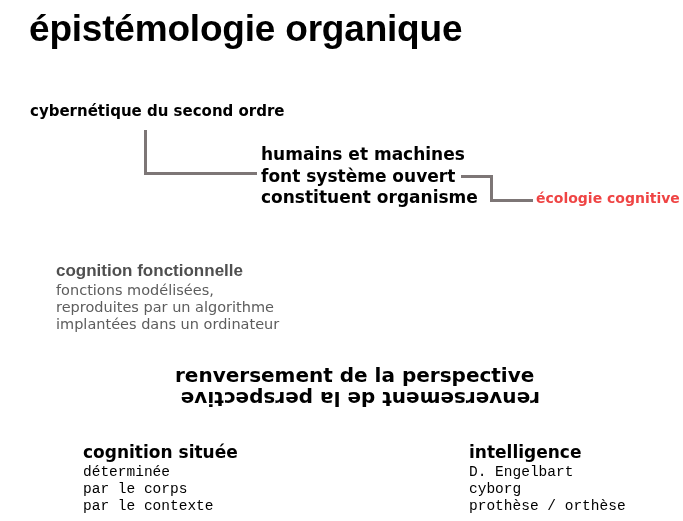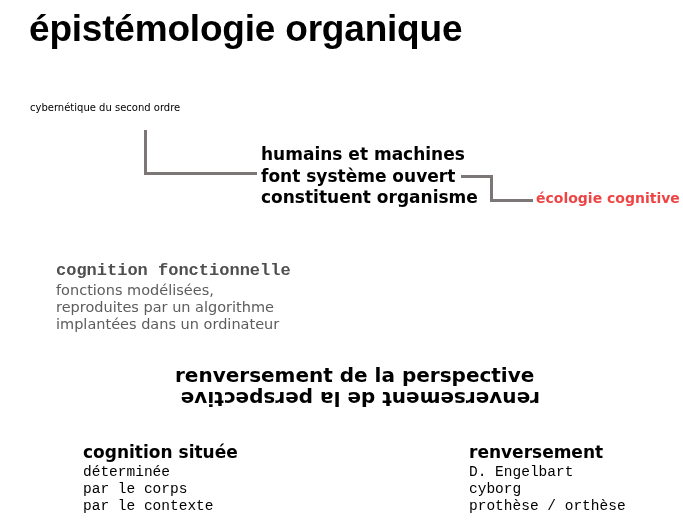--- a/index.html
+++ b/index.html
@@ -36,22 +36,22 @@
     white-space: nowrap;
     line-height: 1.05;
   }
 
   
   .node-cybernetique {
     position: absolute;
     left: 30px;
     top: 98px;
     font-family: "DejaVu Sans", sans-serif;
-    font-size: 10px;
-    font-weight: normal;
+    font-size: 15px;
+    font-weight: bold;
     color: #000000;
     white-space: nowrap;
   }
 
   
   .node-central {
     position: absolute;
     left: 261px;
     top: 140px;
     font-family: "DejaVu Sans", sans-serif;
@@ -81,21 +81,21 @@
   .conn-right-h1{ left: 461px; top: 171px; width: 32px;  height: 3px;  }
   .conn-right-v { left: 490px; top: 171px; width: 3px;   height: 27px; }
   .conn-right-h2{ left: 490px; top: 195px; width: 43px;  height: 3px;  }
 
   
   .col-mid {
     position: absolute;
     white-space: nowrap;
   }
   .col-mid .head {
-    font-family: Liberation Mono, monospace;
+    font-family: Liberation Sans, sans-serif;
     font-size: 17px;
     font-weight: bold;
     color: #4f4f4f;
     line-height: 21px;
     margin-bottom: 1px;
   }
   .col-mid .sub {
     font-family: "DejaVu Sans", sans-serif;
     font-size: 14.5px;
     font-weight: normal;
@@ -187,19 +187,19 @@
   </div>
 
   <div class="col-bot col-cognition-situee">
     <div class="head">cognition située</div>
     <div class="sub">déterminée</div>
     <div class="sub">par le corps</div>
     <div class="sub">par le contexte</div>
   </div>
 
   <div class="col-bot col-augmentation">
-    <div class="head">renversement</div>
+    <div class="head">intelligence</div>
     <div class="sub">D. Engelbart</div>
     <div class="sub">cyborg</div>
     <div class="sub">prothèse / orthèse</div>
   </div>
 
 </div>
 
 </body></html>

